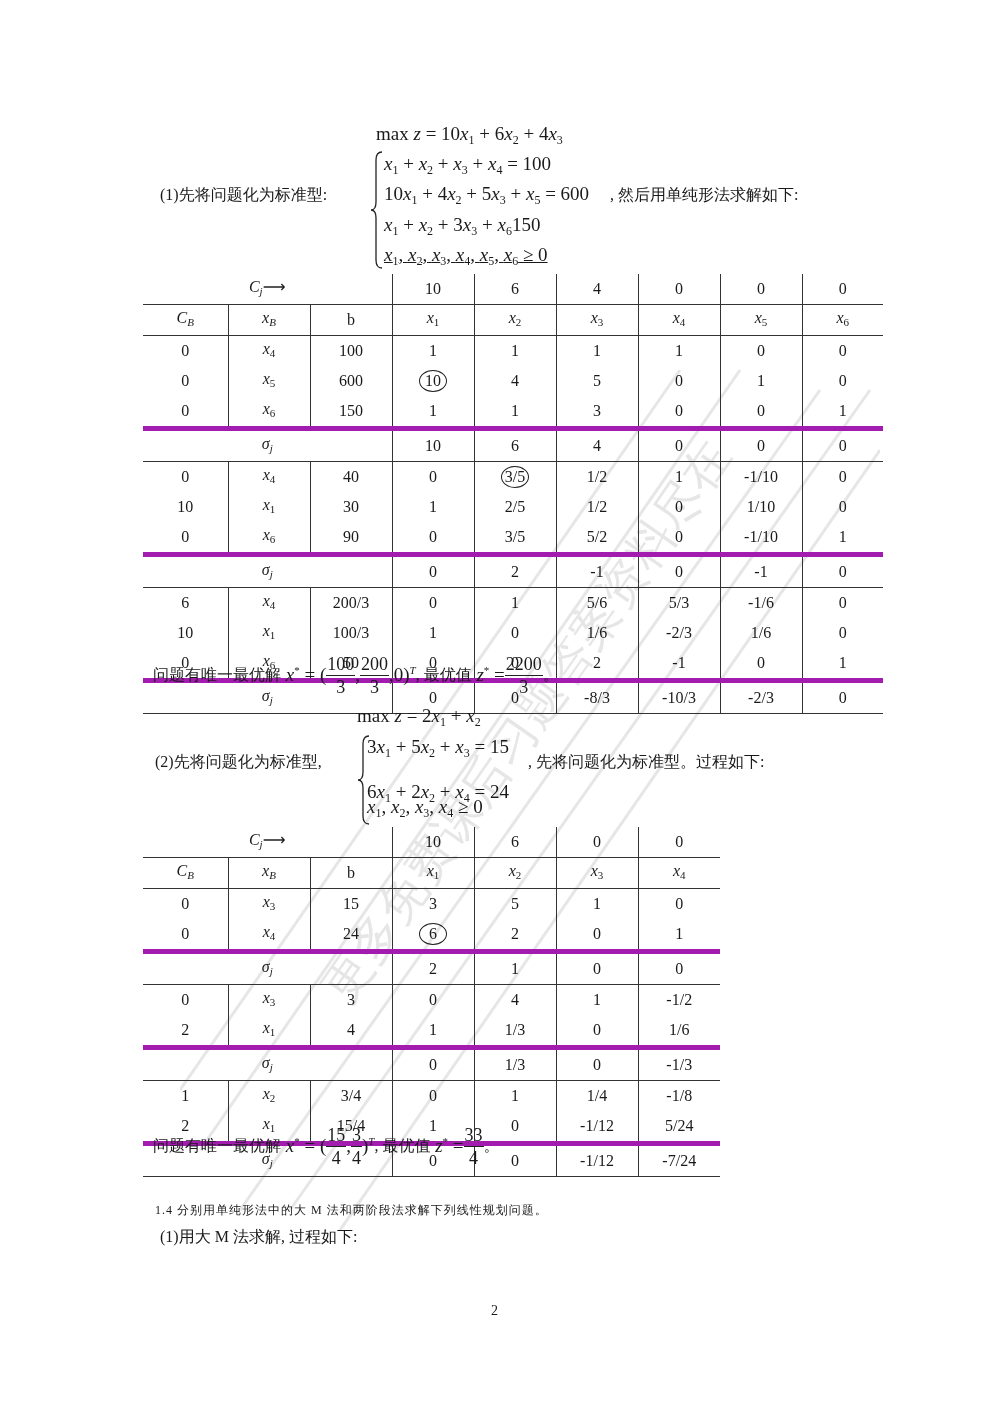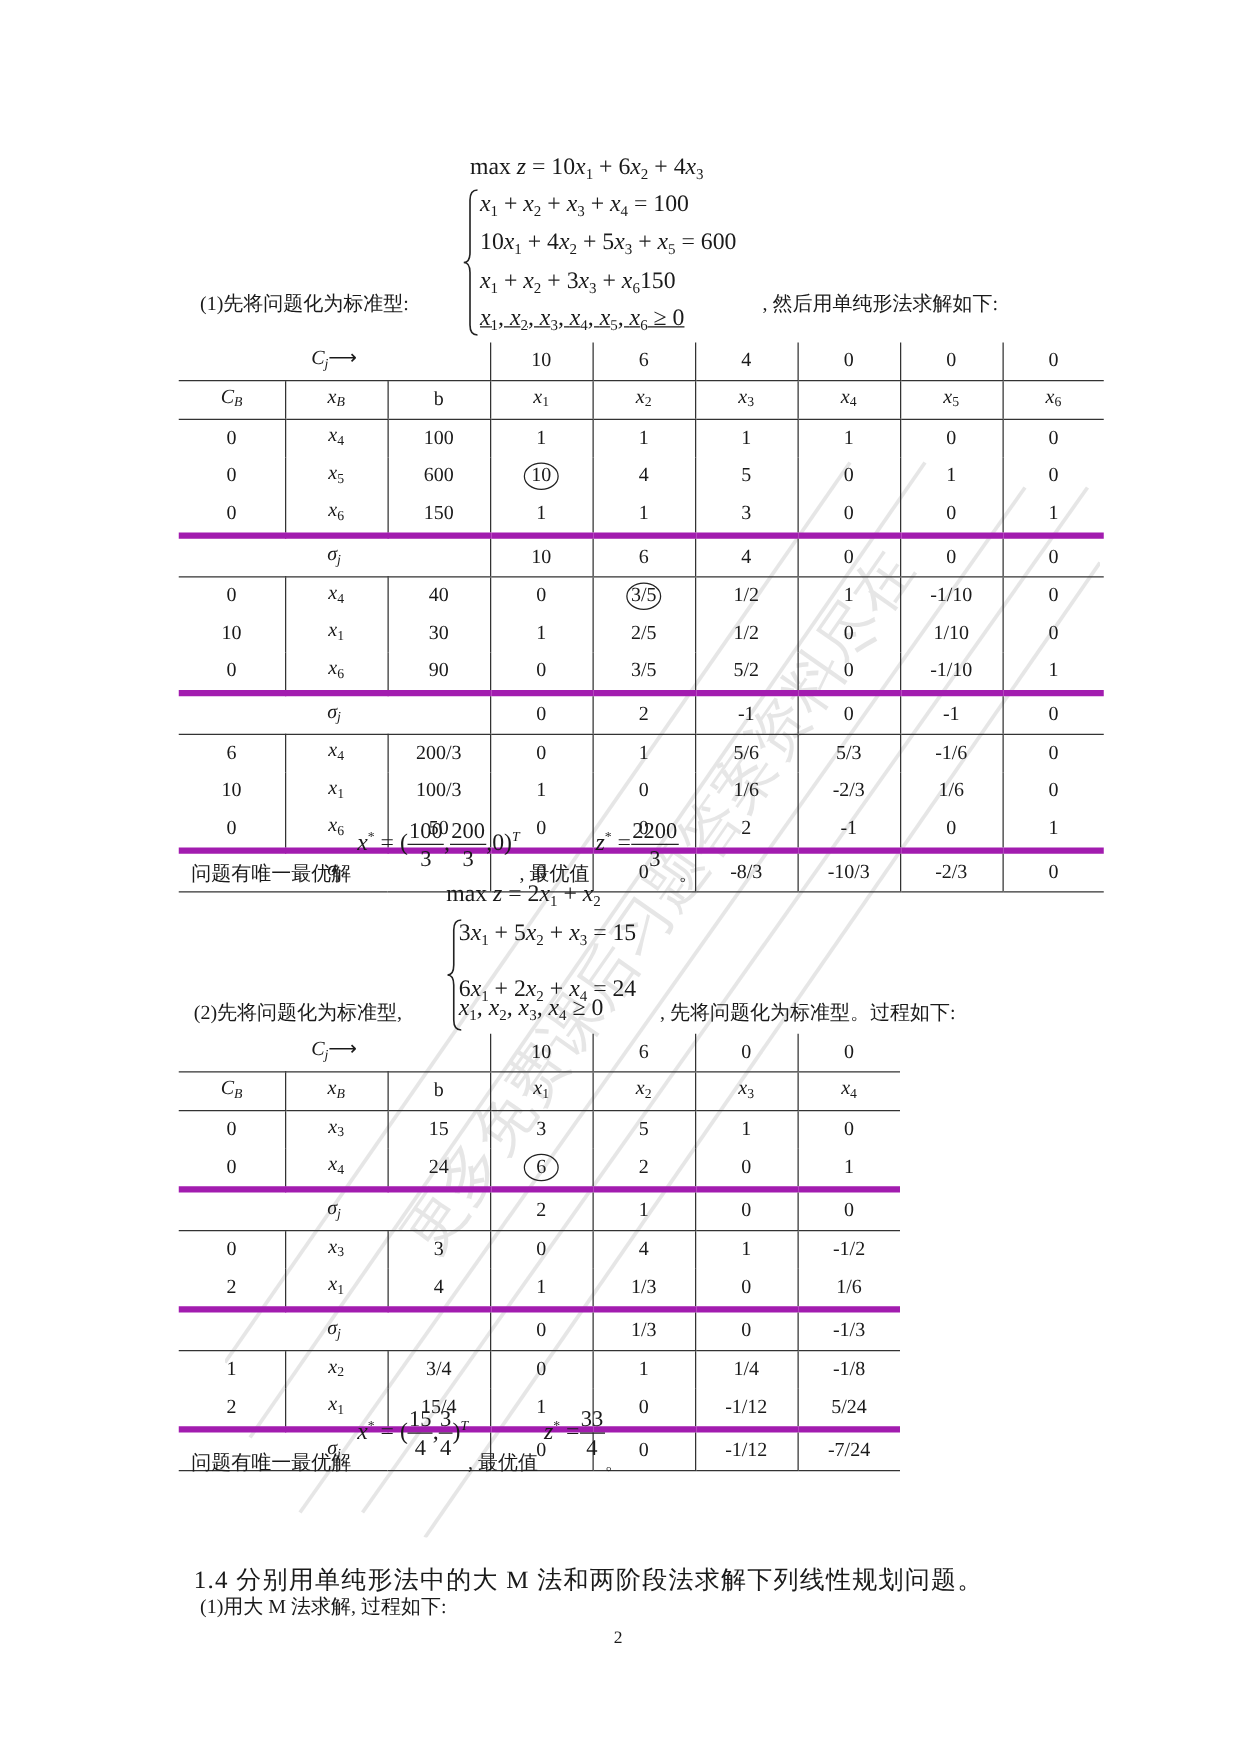--- a/index.html
+++ b/index.html
@@ -1,21 +1,21 @@
 <!DOCTYPE html>
 <html><head>
 <meta charset="utf-8">
 <style>
   html, body { margin: 0; padding: 0; }
   body {
     width: 993px; height: 1404px; background: #ffffff; position: relative; overflow: hidden;
     font-family: "Liberation Serif", "DejaVu Serif", serif; color: #1a1a1a;
   }
   .abs { position: absolute; }
-  .cn { font-size: 16px; white-space: nowrap; margin-top: 48px; }
+  .cn { font-size: 16px; white-space: nowrap; }
   .math { font-family: "Liberation Serif", "DejaVu Serif", serif; font-size: 19px; white-space: nowrap; }
   .math i { font-style: italic; }
   .math sub { font-size: 12px; vertical-align: -4px; }
   .math sup { font-size: 11px; vertical-align: 7px; }
   .brace-svg { position: absolute; }
   table.tab {
     position: absolute; border-collapse: collapse; font-size: 16px;
     font-family: "Liberation Serif", serif; table-layout: fixed;
   }
   table.tab td {
@@ -398,16 +398,16 @@
   <span class="math">)<sup><i>T</i></sup></span>
   <span class="cn">, 最优值</span>
   <span class="math">&nbsp;<i>z</i><sup>*</sup> = </span>
   <span class="frac">
       <span class="num">33</span>
       <span class="den">4</span>
     </span>
   <span class="cn">。</span>
 </div>
 
-<div class="abs cn" style="left:155px; top:1202px; font-size:20px; letter-spacing:1px;">1.4 分别用单纯形法中的大 M 法和两阶段法求解下列线性规划问题。</div>
+<div class="abs cn" style="left:155px; top:1202px; font-size:12px; letter-spacing:1px;">1.4 分别用单纯形法中的大 M 法和两阶段法求解下列线性规划问题。</div>
 <div class="abs cn" style="left:160px; top:1227px;">(1)用大 M 法求解, 过程如下:</div>
 
 <div class="pageno">2</div>
 
 </body></html>

